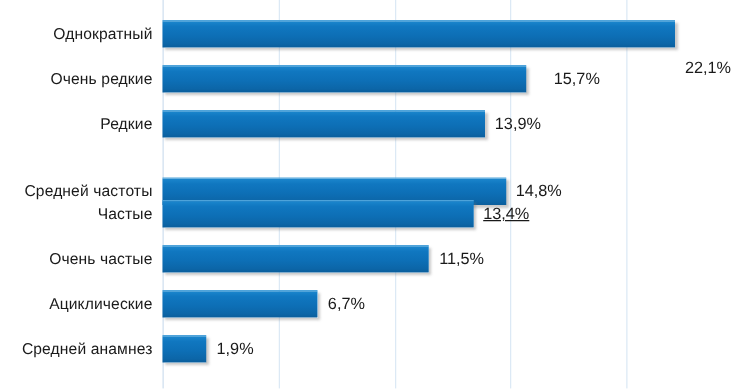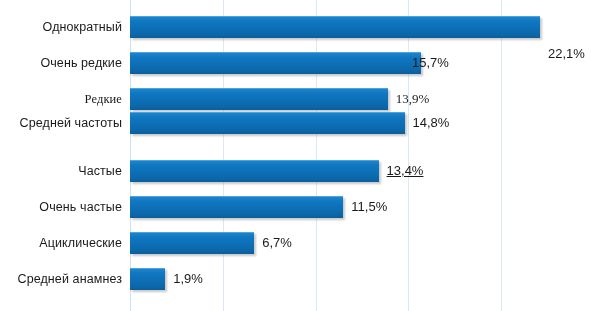--- a/index.html
+++ b/index.html
@@ -105,31 +105,31 @@
         <div class="cat-label">Однократный</div>
         <div class="bar-wrap">
           <div class="bar" style="width: 409.955px;"></div>
           <div class="bar-value" style="left: 409.955px; margin-top: 27px;">22,1%</div>
         </div>
       </div>
       <div class="bar-row" style="top: 45px;">
         <div class="cat-label">Очень редкие</div>
         <div class="bar-wrap">
           <div class="bar" style="width: 291.235px;"></div>
-          <div class="bar-value" style="left: 274px;">15,7%</div>
+          <div class="bar-value" style="left: 305px;">15,7%</div>
         </div>
       </div>
-      <div class="bar-row" style="top: 81px; font-family: Liberation Serif, serif;">
+      <div class="bar-row" style="top: 81px;">
         <div class="cat-label">Редкие</div>
         <div class="bar-wrap">
           <div class="bar" style="width: 257.845px;"></div>
           <div class="bar-value" style="left: 257.845px;">13,9%</div>
         </div>
       </div>
-      <div class="bar-row" style="top: 105px; padding-left: 36px;">
+      <div class="bar-row" style="top: 135px; padding-left: 36px;">
         <div class="cat-label">Средней частоты</div>
         <div class="bar-wrap">
           <div class="bar" style="width: 274.54px;"></div>
           <div class="bar-value" style="left: 274.54px; text-align: right;">14,8%</div>
         </div>
       </div>
       <div class="bar-row" style="top: 153px;">
         <div class="cat-label">Частые</div>
         <div class="bar-wrap">
           <div class="bar" style="width: 248.57px;"></div>

